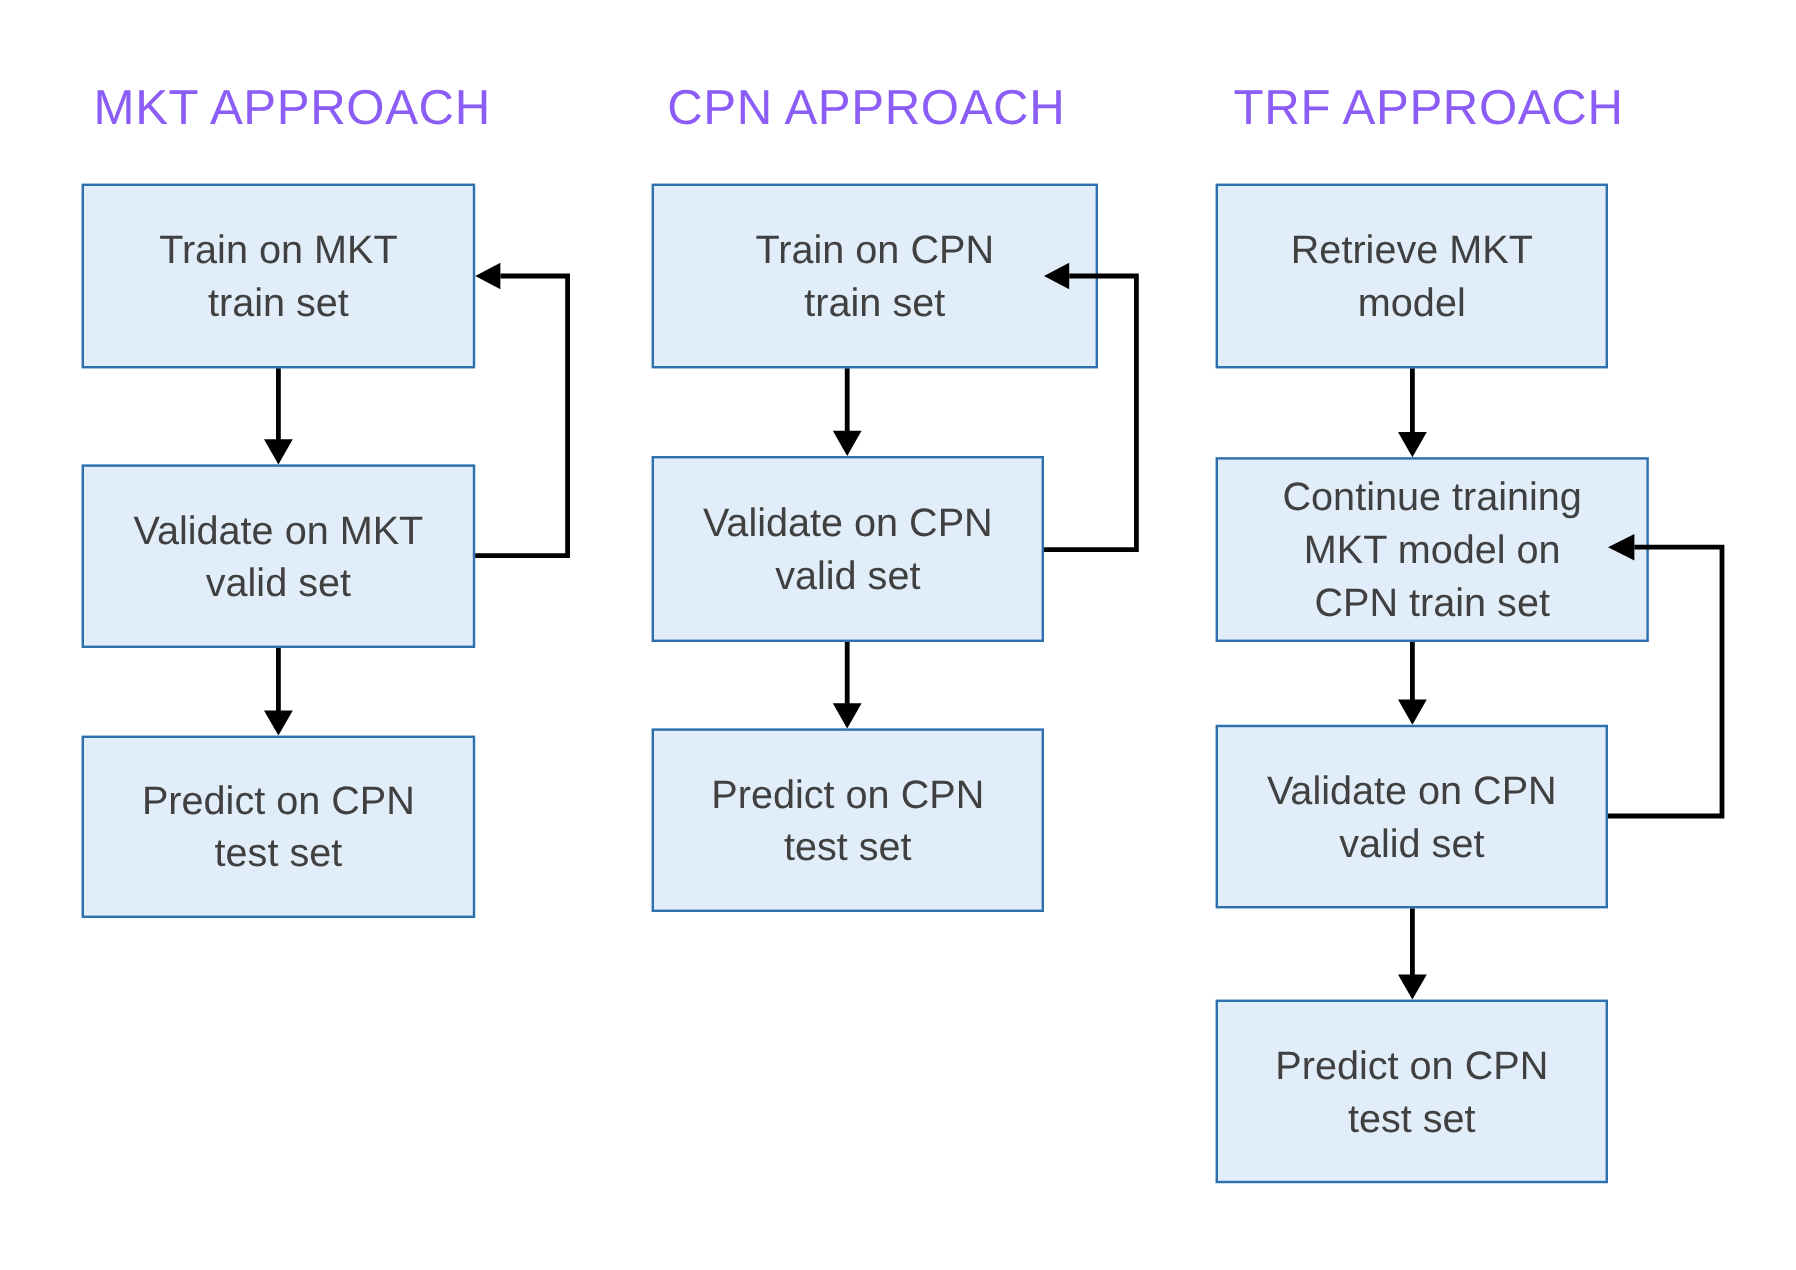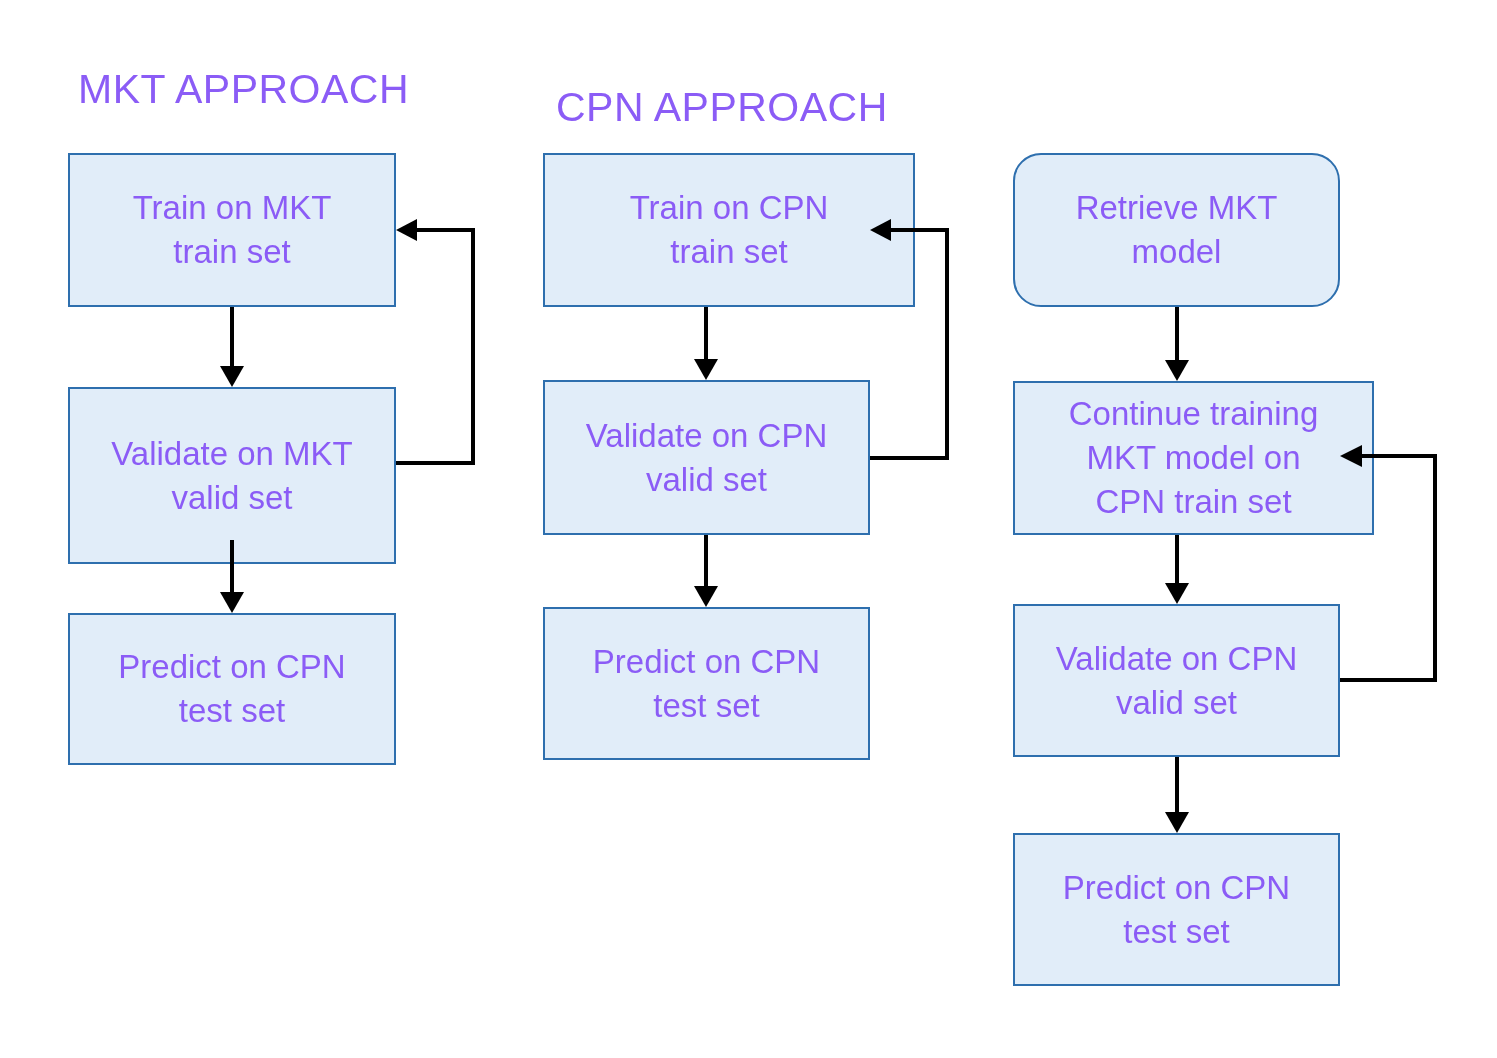--- a/index.html
+++ b/index.html
@@ -28,21 +28,21 @@
     position: absolute;
     box-sizing: border-box;
     background: #e1edf9;
     border: 2px solid #2e6fae;
     display: flex;
     align-items: center;
     justify-content: center;
     text-align: center;
     font-size: 33px;
     line-height: 1.33;
-    color: #8b5cf6;
+    color: #404040;
     white-space: pre-line;
   }
   .connectors {
     position: absolute;
     left: 0;
     top: 0;
     pointer-events: none;
   }
   .connectors .stroke {
     stroke: #000000;
@@ -53,37 +53,38 @@
     fill: #000000;
     stroke: none;
   }
 </style>
 </head>
 <body>
 
 <div class="canvas">
 
   <div class="col-header" style="left:78px;">MKT APPROACH</div>
-  <div class="col-header" style="left:556px;margin-top:18px;">CPN APPROACH</div>
+  <div class="col-header" style="left:556px;">CPN APPROACH</div>
+  <div class="col-header" style="left:1028px;">TRF APPROACH</div>
 
   <div class="flow-box" style="left:68px; top:153px; width:328px; height:154px;">Train on MKT
 train set</div>
-  <div class="flow-box" style="left:68px; top:387px; width:328px; height:177px;">Validate on MKT
+  <div class="flow-box" style="left:68px; top:387px; width:328px; height:153px;">Validate on MKT
 valid set</div>
   <div class="flow-box" style="left:68px; top:613px; width:328px; height:152px;">Predict on CPN
 test set</div>
 
   <div class="flow-box" style="left:543px; top:153px; width:372px; height:154px;">Train on CPN
 train set</div>
   <div class="flow-box" style="left:543px; top:380px; width:327px; height:155px;">Validate on CPN
 valid set</div>
   <div class="flow-box" style="left:543px; top:607px; width:327px; height:153px;">Predict on CPN
 test set</div>
 
-  <div class="flow-box" style="left:1013px; top:153px; width:327px; height:154px;border-radius:28px;">Retrieve MKT
+  <div class="flow-box" style="left:1013px; top:153px; width:327px; height:154px;">Retrieve MKT
 model</div>
   <div class="flow-box" style="left:1013px; top:381px; width:361px; height:154px;">Continue training
 MKT model on
 CPN train set</div>
   <div class="flow-box" style="left:1013px; top:604px; width:327px; height:153px;">Validate on CPN
 valid set</div>
   <div class="flow-box" style="left:1013px; top:833px; width:327px; height:153px;">Predict on CPN
 test set</div>
 
   <svg class="connectors" width="1497" height="1058" viewBox="0 0 1497 1058">

